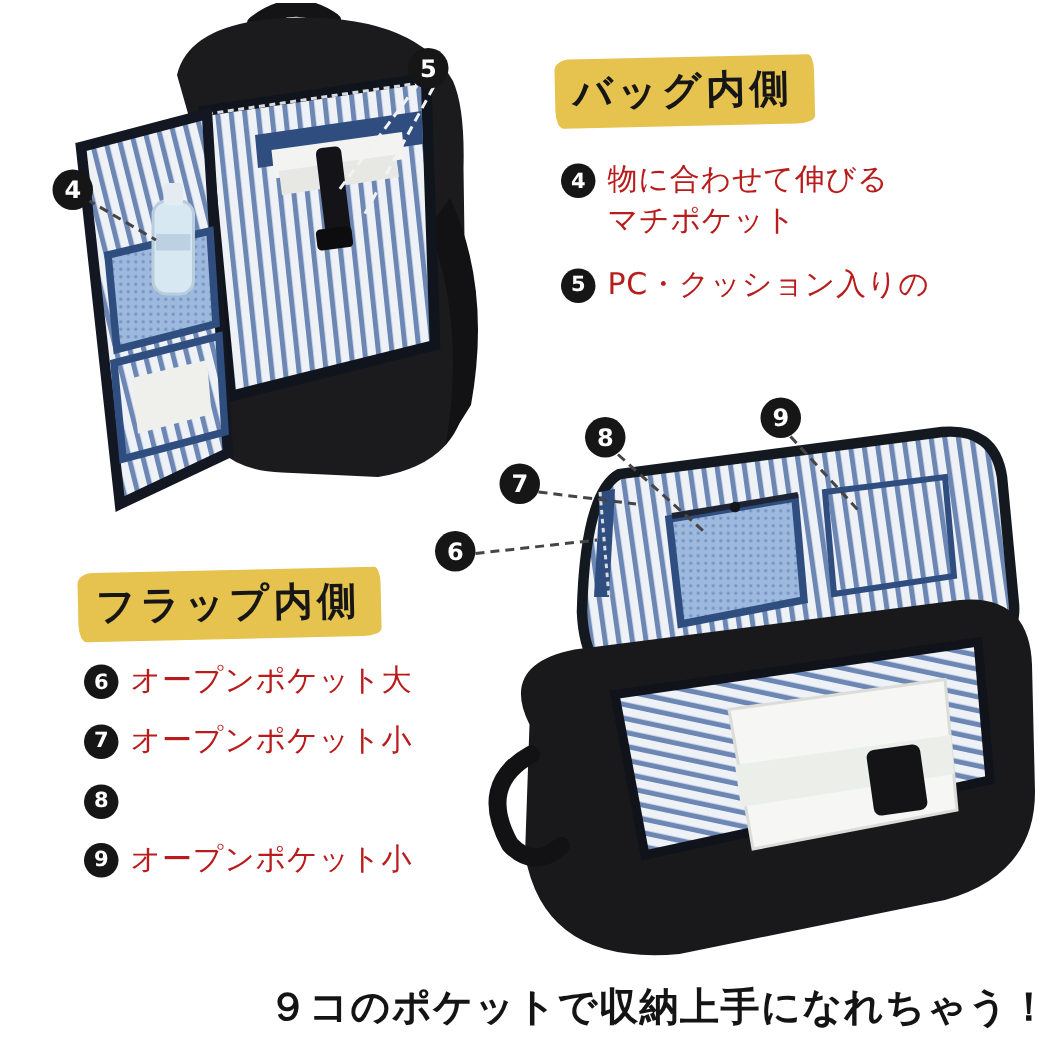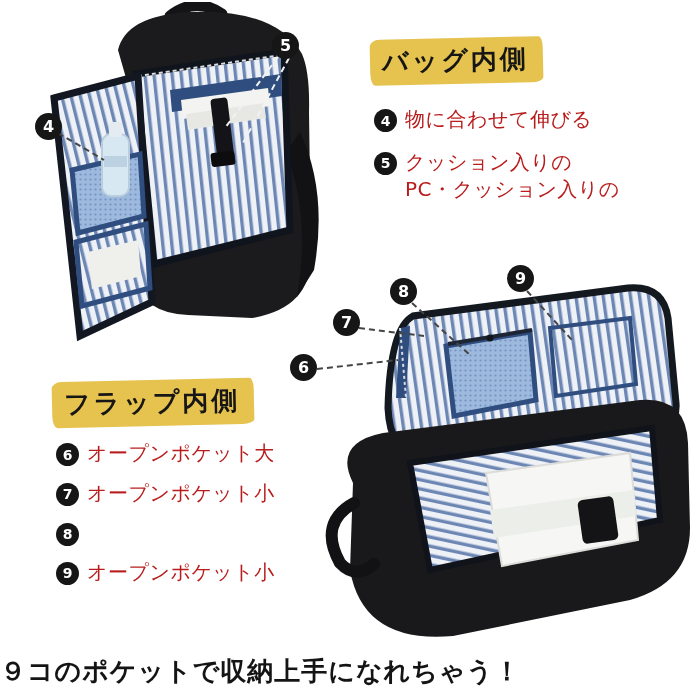--- a/index.html
+++ b/index.html
@@ -26,21 +26,21 @@
     flex:0 0 auto; width:23px; height:23px; border-radius:50%;
     background:#161616; color:#fff; display:flex; align-items:center; justify-content:center;
     font-size:14px; font-weight:bold; margin-top:3px; margin-right:8px; line-height:1;
   }
   .ftext { font-size:20px; line-height:1.34; color:#b91c1c; letter-spacing:0.5px; white-space:nowrap; }
   .ftext span { display:block; }
 
   .list-right { left:374px; top:106px; gap:16px; }
   .list-left  { left:56px;  top:440px; gap:13px; }
 
-  .caption { position:absolute; z-index:3; left:0; top:654px; width:700px; text-align:left; font-size:26px; font-weight:bold; color:#141414; letter-spacing:1px; white-space:nowrap; }
+  .caption { position:absolute; z-index:3; left:0; top:654px; width:700px; text-align:right; font-size:26px; font-weight:bold; color:#141414; letter-spacing:1px; white-space:nowrap; }
 </style>
 </head>
 <body>
 
 <div class="page">
 
   <div class="photo" style="left:18px; top:2px;">
     <svg width="320" height="365" viewBox="0 0 320 365">
       <defs>
         <pattern id="stA" width="9" height="9" patternUnits="userSpaceOnUse" patternTransform="rotate(-6)">
@@ -140,26 +140,26 @@
 
   <div class="heading" style="left:370px; top:38px;">
     <span class="hl">バッグ内側</span>
   </div>
 
   <div class="feature-list list-right">
     <div class="feature">
       <span class="fbadge">4</span>
       <div class="ftext">
         <span>物に合わせて伸びる</span>
+        <span>マチポケット</span>
       </div>
     </div>
     <div class="feature">
       <span class="fbadge">5</span>
       <div class="ftext">
-        <span>クッション入りの</span>
         <span>PC・クッション入りの</span>
       </div>
     </div>
   </div>
 
   <div class="heading" style="left:52px; top:380px;">
     <span class="hl">フラップ内側</span>
   </div>
 
   <div class="feature-list list-left">

